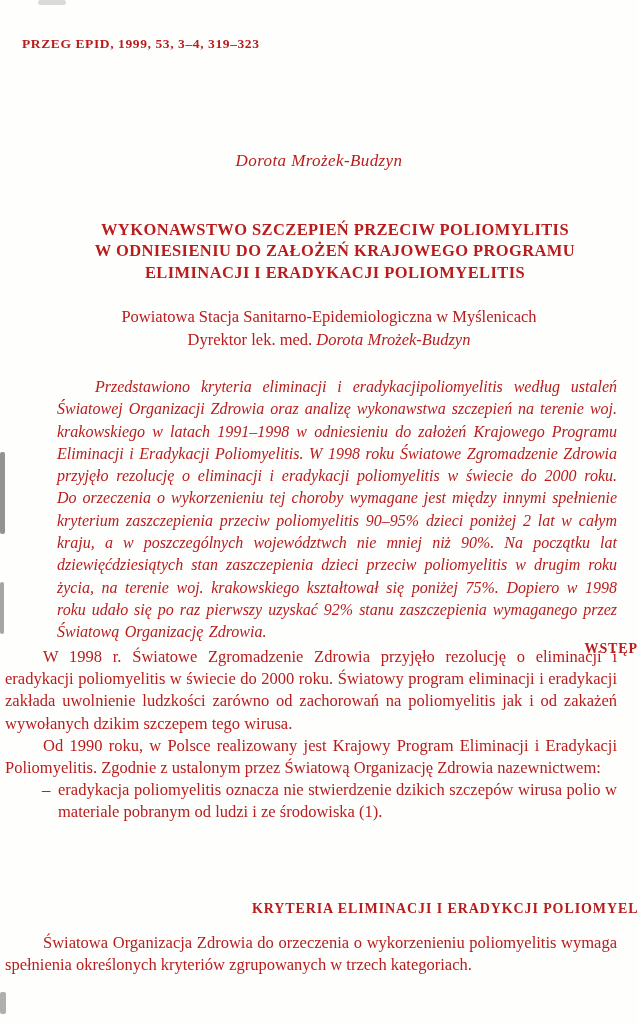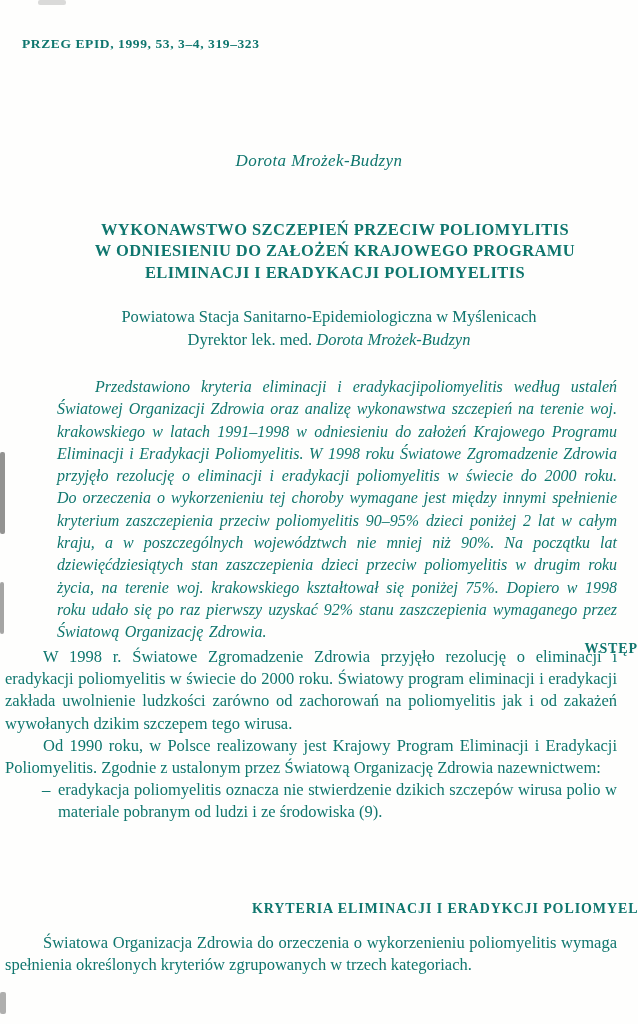--- a/index.html
+++ b/index.html
@@ -6,21 +6,21 @@
     margin: 0;
     padding: 0;
     background: #e8e8e6;
   }
   .page {
     position: relative;
     width: 638px;
     height: 1024px;
     margin: 0 auto;
     background: #fefefd;
-    color: #0f766e;
+    color: #b91c1c;
     font-family: "Liberation Serif", "DejaVu Serif", serif;
     overflow: hidden;
   }
   .journal-ref {
     position: absolute;
     left: 22px;
     top: 36px;
     font-size: 13.5px;
     font-weight: bold;
     letter-spacing: 0.6px;
@@ -150,21 +150,21 @@
   <h2 class="section-heading heading-wstep" style="margin:0;">WSTĘP</h2>
 
   <div class="body-block block-wstep">
     <p>W 1998 r. Światowe Zgromadzenie Zdrowia przyjęło rezolucję o eliminacji i eradykacji poliomyelitis w świecie do 2000 roku. Światowy program eliminacji i eradykacji zakłada uwolnienie ludzkości zarówno od zachorowań na poliomyelitis jak i od zakażeń wywołanych dzikim szczepem tego wirusa.</p>
     <p>Od 1990 roku, w Polsce realizowany jest Krajowy Program Eliminacji i Eradykacji Poliomyelitis. Zgodnie z ustalonym przez Światową Organizację Zdrowia nazewnictwem:</p>
     <div class="list-item">
       <span class="list-dash">–</span>
     </div>
     <div class="list-item">
       <span class="list-dash">–</span>
-      <span>eradykacja poliomyelitis oznacza nie stwierdzenie dzikich szczepów wirusa polio w materiale pobranym od ludzi i ze środowiska (9).</span>
+      <span>eradykacja poliomyelitis oznacza nie stwierdzenie dzikich szczepów wirusa polio w materiale pobranym od ludzi i ze środowiska (1).</span>
     </div>
   </div>
 
   <h2 class="section-heading heading-kryteria" style="margin:0;padding-left:32px;">KRYTERIA ELIMINACJI I ERADYKCJI POLIOMYELITIS</h2>
 
   <div class="body-block block-kryteria">
     <p>Światowa Organizacja Zdrowia do orzeczenia o wykorzenieniu poliomyelitis wymaga spełnienia określonych kryteriów zgrupowanych w trzech kategoriach.</p>
   </div>
 
   <div class="artifact artifact-1"></div>

